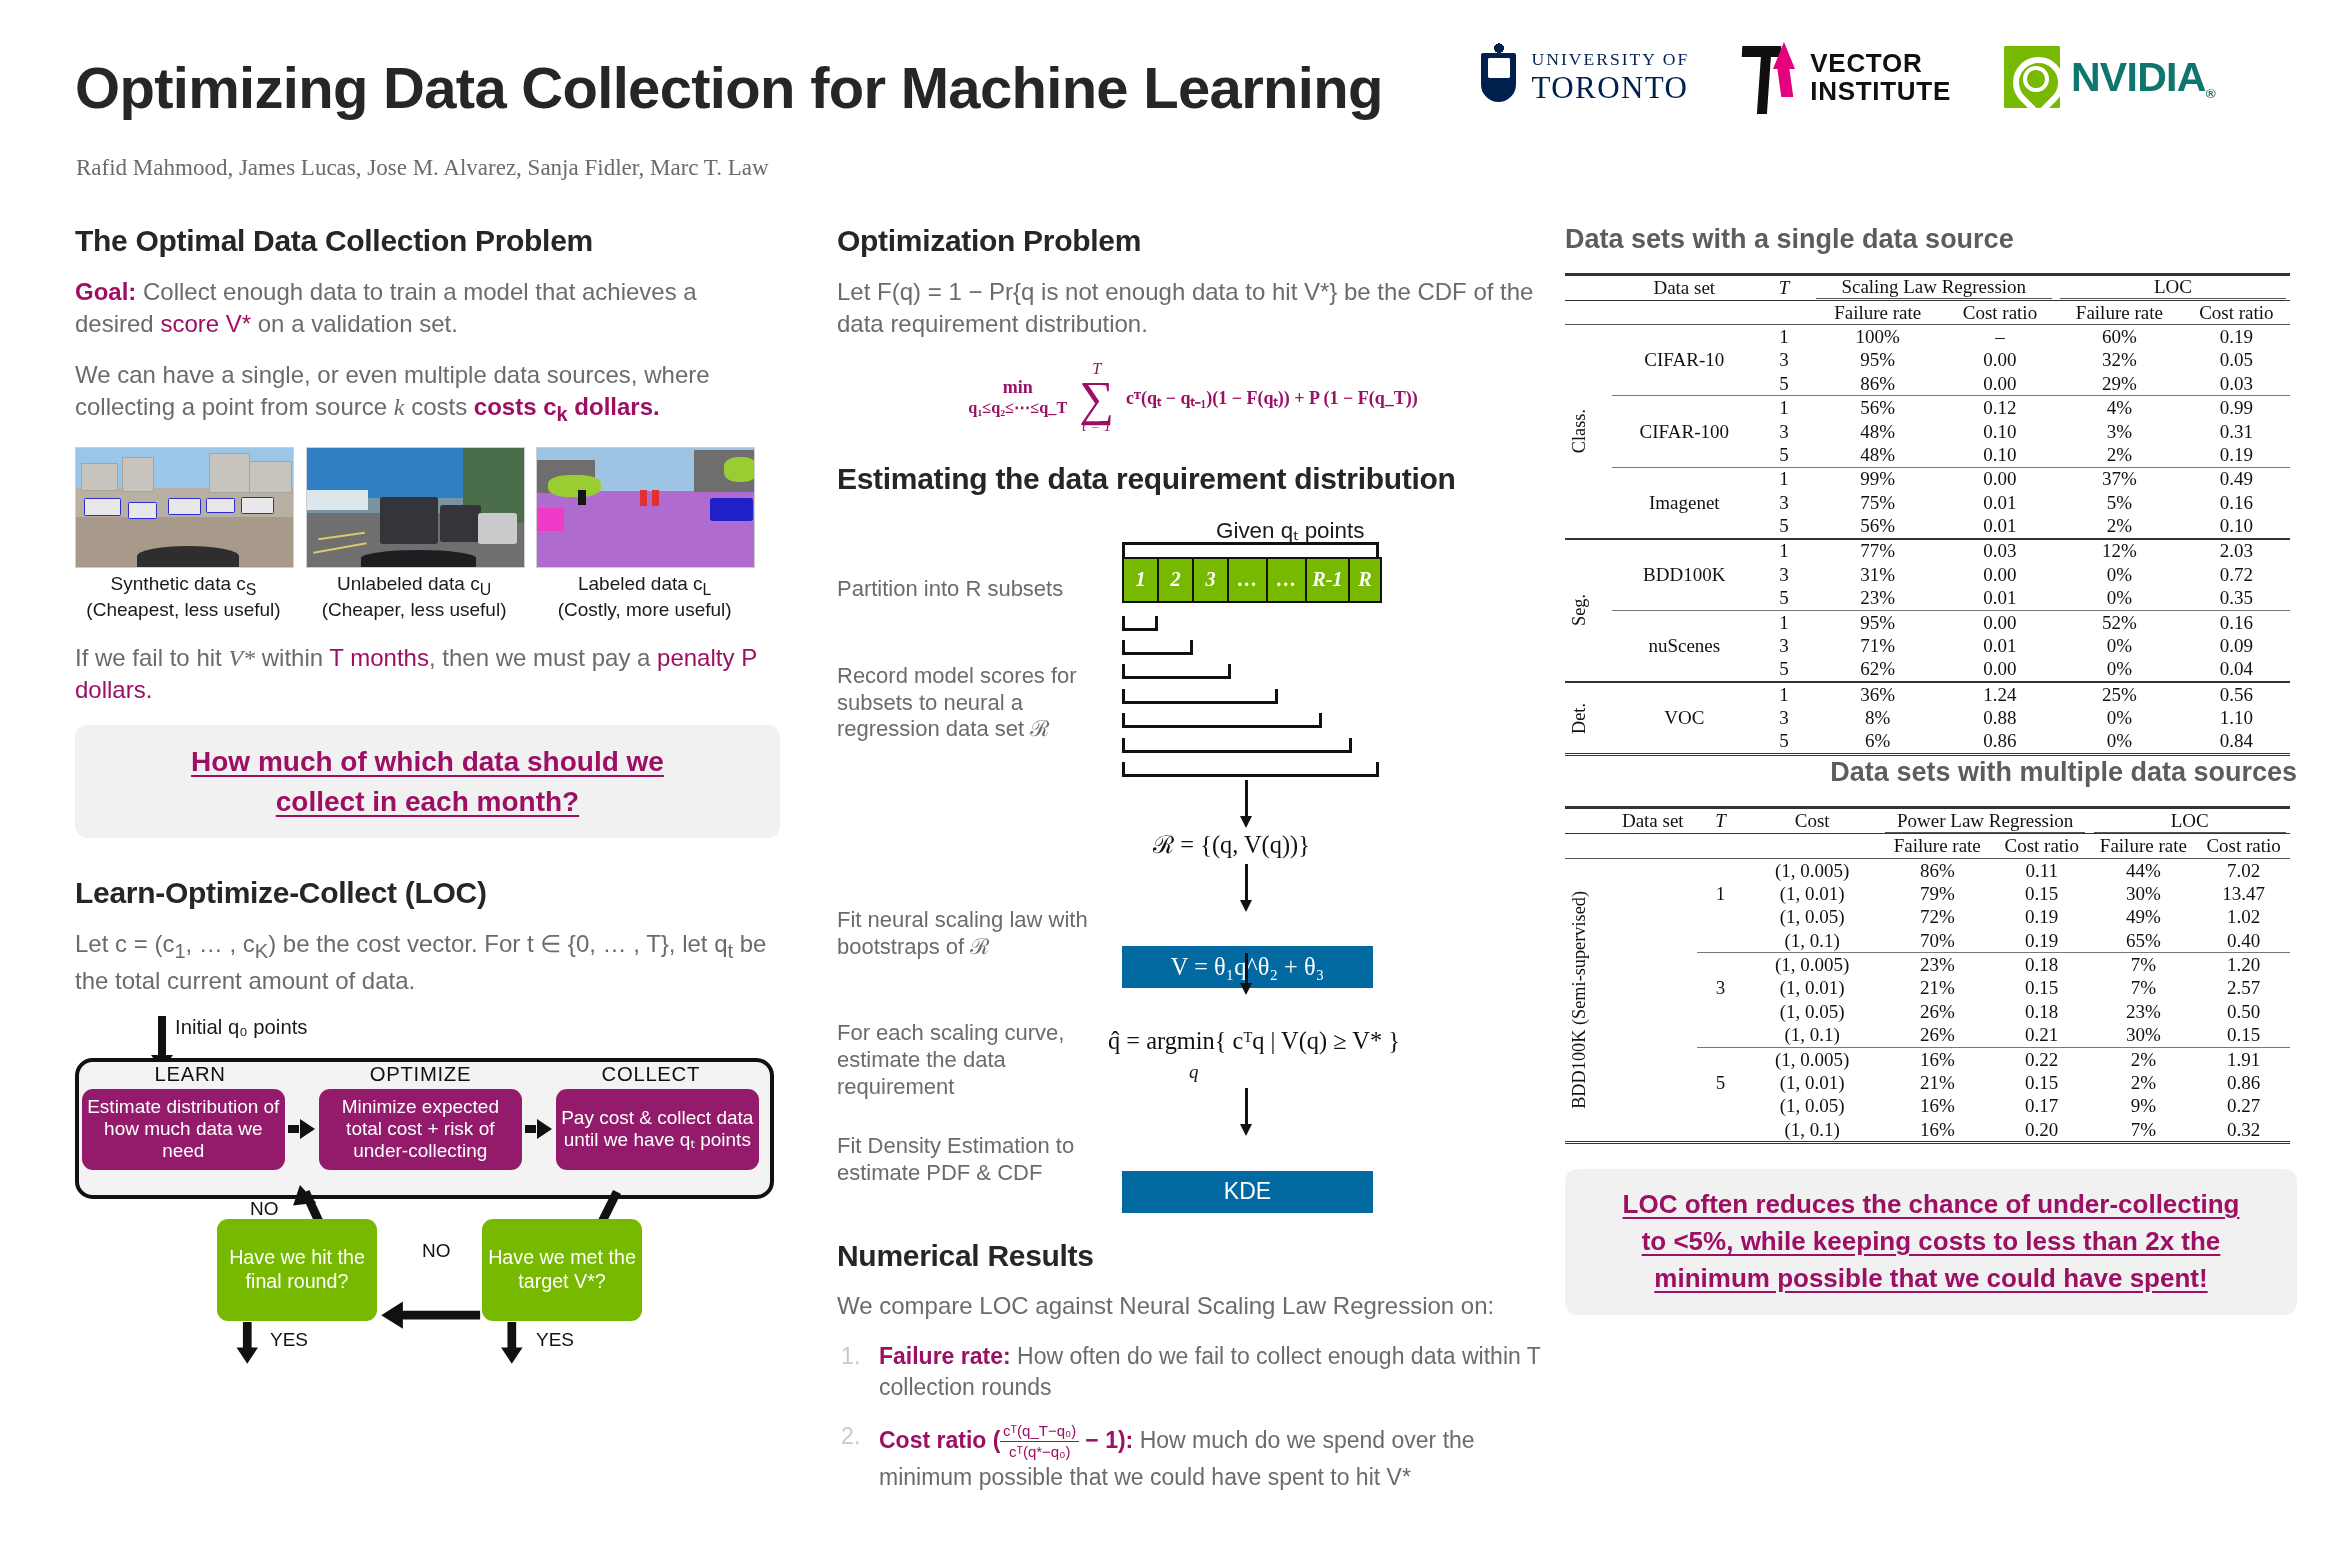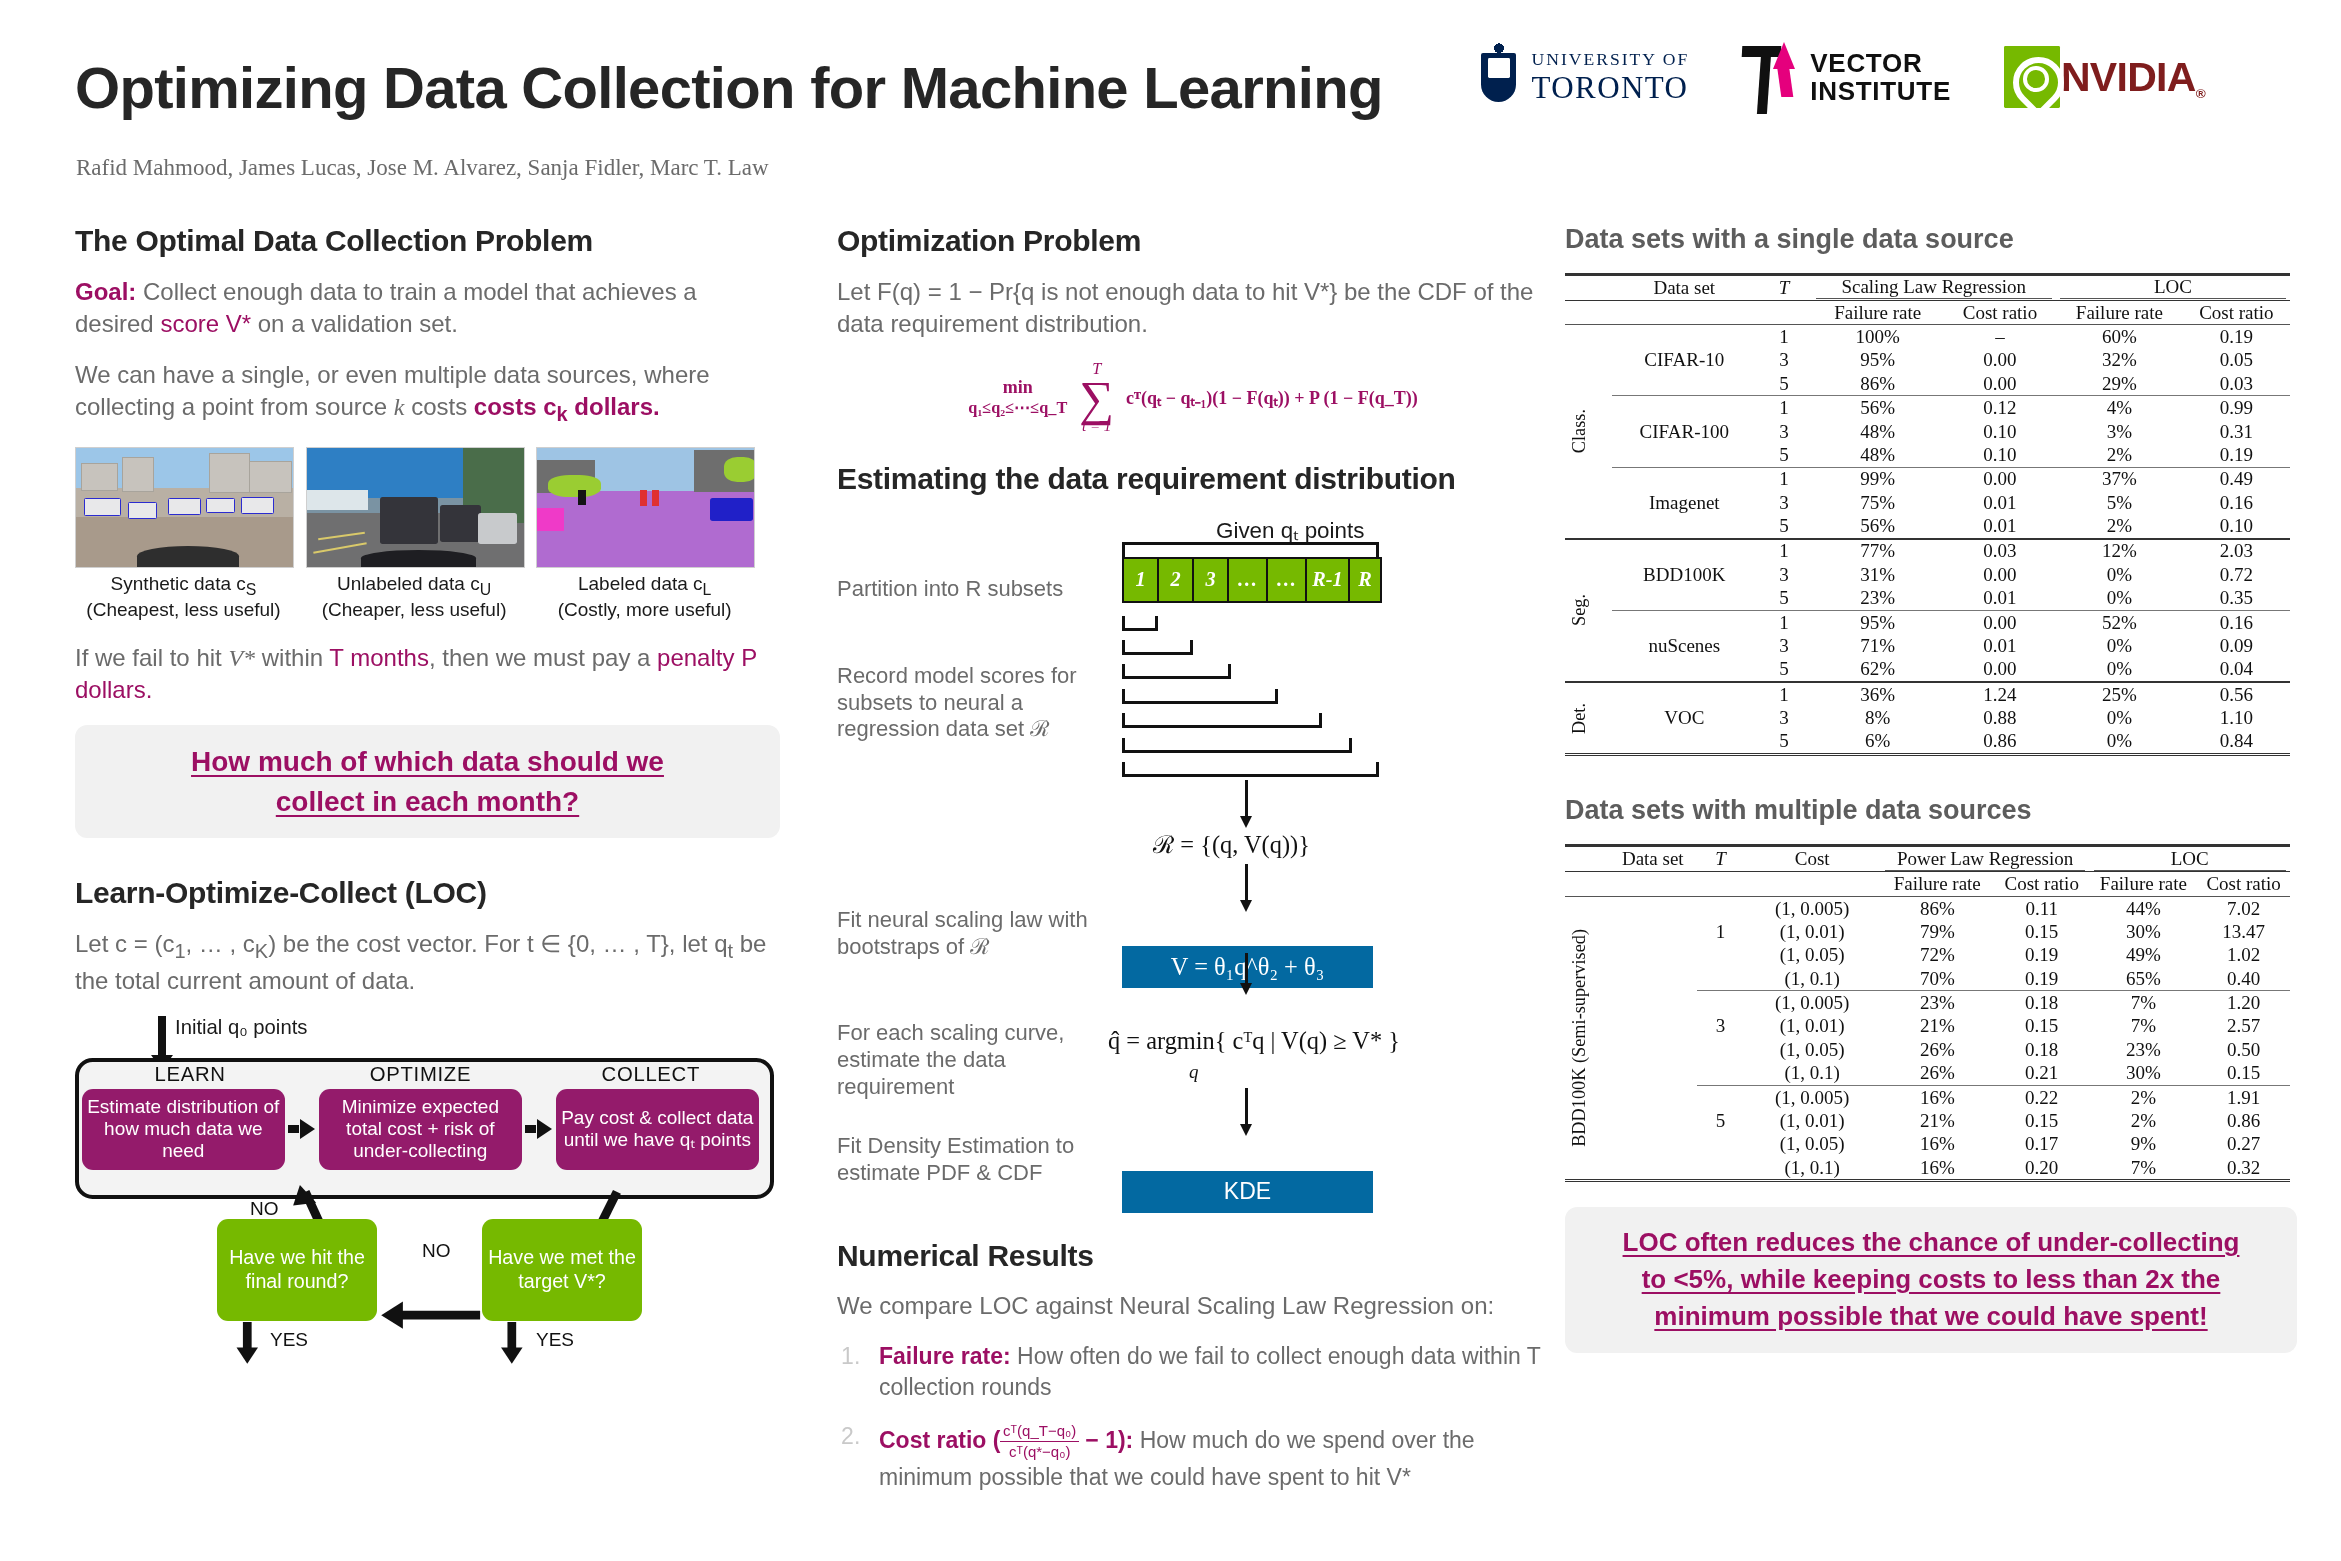--- a/index.html
+++ b/index.html
@@ -62,21 +62,21 @@
   
   .nv-eye{width:56px;height:62px;background:#76b900;position:relative;border-radius:1.4px;}
   .nv-eye:before{
     content:"";position:absolute;left:9.5px;top:11px;width:39px;height:39px;
     border:6.1px solid #ffffff;border-radius:50% 50% 50% 12%;transform:rotate(-45deg);
   }
   .nv-eye:after{
     content:"";position:absolute;left:19px;top:20.3px;width:17.6px;height:17.6px;
     border:4.7px solid #ffffff;border-radius:50%;
   }
-  .nv-txt{margin-left:1px;font-size:41px;font-weight:bold;color:#7f1d1d;letter-spacing:-0.7px;}
+  .nv-txt{margin-left:11px;font-size:41px;font-weight:bold;color:#0f766e;letter-spacing:-0.7px;}
   .nv-reg{font-size:13.6px;vertical-align:bottom;}
 
   
   .col{position:absolute;top:224px;}
   .col1{left:75px;width:705px;}
   .col2{left:837px;width:712px;}
   .col3{left:1565px;width:732px;}
 
   h2.sec{
     font-size:30px;font-weight:bold;color:#262626;margin:0 0 17.6px 0;
@@ -644,21 +644,21 @@
             <td class="cD">0.86</td>
             <td class="cD bold">0%</td>
             <td class="cD">0.84</td>
           </tr>
           <tr>
             <td colspan="7" style="border-top:3.4px double #333;height:1.4px;padding:0;"></td>
           </tr>
         </tbody>
     </table>
 
-    <h2 class="secgrey" style="margin-top:38px;">Data sets with multiple data sources</h2>
+    <h2 class="secgrey" style="text-align:right;">Data sets with multiple data sources</h2>
 
     <table class="tex">
       <thead>
         <tr class="trule-top">
           <td style="width:35px;"></td>
           <td class="cH" style="width:81px;">Data set</td>
           <td class="cH" style="width:38px;font-style:italic;">T</td>
           <td class="cH" style="width:129px;">Cost</td>
           <td class="cH" colspan="2" style="width:230px;">
               <span class="ulmini">Power Law Regression</span>

